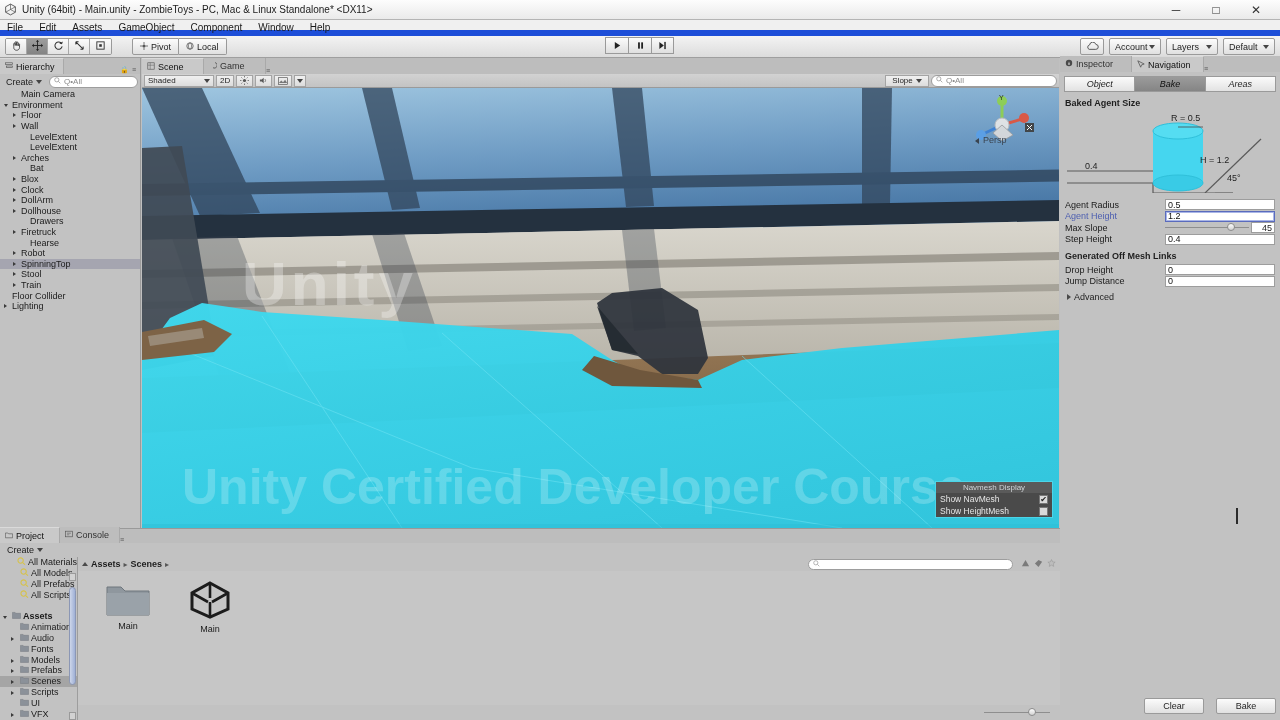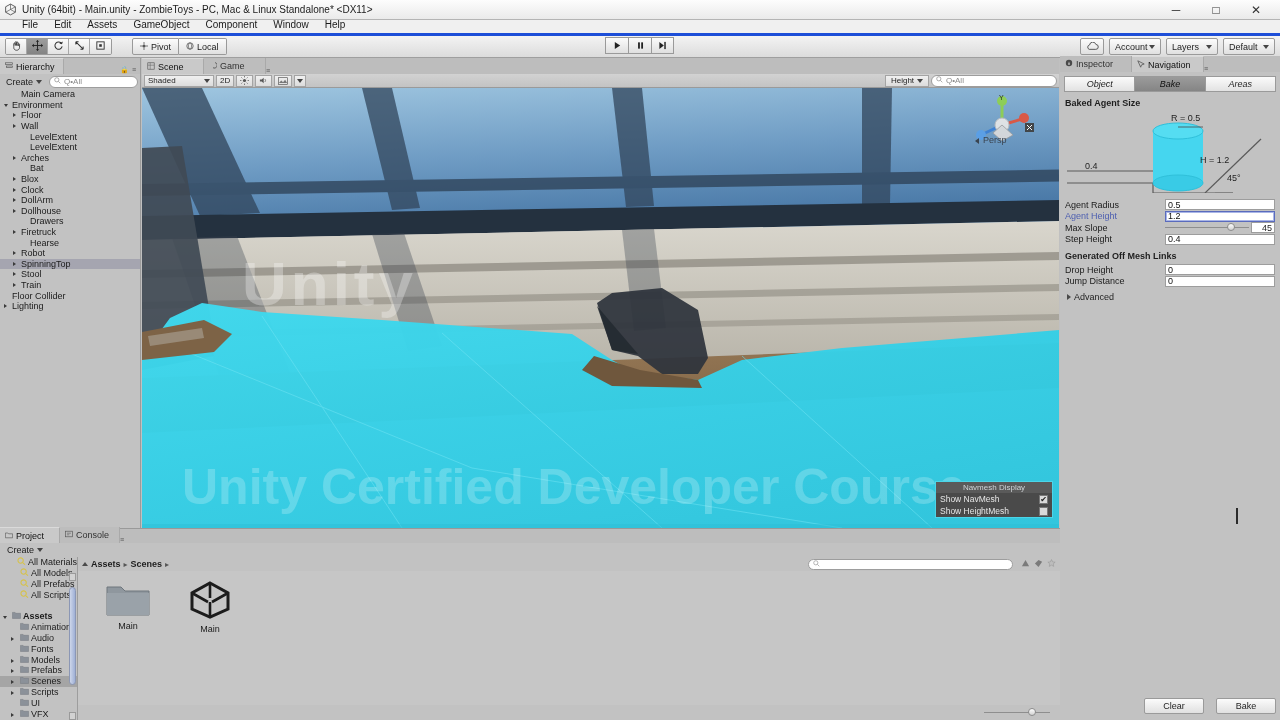--- a/index.html
+++ b/index.html
@@ -20,22 +20,22 @@
     display:flex; align-items:center; padding:0 4px;
   }
   .titlebar .tlogo { width:13px;height:13px;margin-right:5px; display:inline-block; }
   .titlebar .ttext { font-size:10px; color:#1c1c1c; white-space:nowrap; }
   .winbtns { margin-left:auto; display:flex; }
   .winbtn { width:40px;height:20px;display:flex;align-items:center;justify-content:center;
             font-size:12px;color:#333; }
 
   
   .menubar {
-    height:16px; background:#f0f0f0; border-bottom:3px solid #1d4ed8;
-    display:flex; align-items:flex-end; padding-left:19px;
+    height:16px; background:#f0f0f0; border-bottom:6px solid #1d4ed8;
+    display:flex; align-items:flex-start; padding-left:4px;
   }
   .menubar .mi { font-size:10px; padding:0 8px; color:#1a1a1a; line-height:16px; }
   .menubar .mi:first-child { padding-left:3px; }
 
   
   .toolbar {
     height:22px; background:linear-gradient(#f3f3f3,#dcdcdc);
     border-bottom:1px solid #9f9f9f;
     display:flex; align-items:center; padding:0 5px; gap:0;
   }
@@ -476,21 +476,21 @@
         <svg width="10" height="8" viewBox="0 0 12 9">
             <rect x="0.5" y="0.5" width="11" height="8" fill="none" stroke="#555" stroke-width="0.8"></rect>
             <path d="M1 7l3-3 2 2 2.5-3L11 7z" fill="#777"></path>
           </svg>
       </div>
       <div class="stbtn" style="min-width:9px;padding:0 2px;">
         <span class="ddcaret"></span>
       </div>
       <div class="gizmogrp">
         <div class="stbtn" style="min-width:44px;">
-          <span>Height</span>
+          <span>Slope</span>
           <span class="ddcaret" style="margin-left:3px;"></span>
         </div>
         <div class="searchfield" style="width:126px;flex:none;">
           <span>
             <svg width="7" height="7" viewBox="0 0 10 10">
                 <circle cx="4" cy="4" r="3" fill="none" stroke="#8b8b8b" stroke-width="1"></circle>
                 <path d="M6.3 6.3L9 9" stroke="#8b8b8b" stroke-width="1"></path>
               </svg>
           </span>
           <span>Q•All</span>

